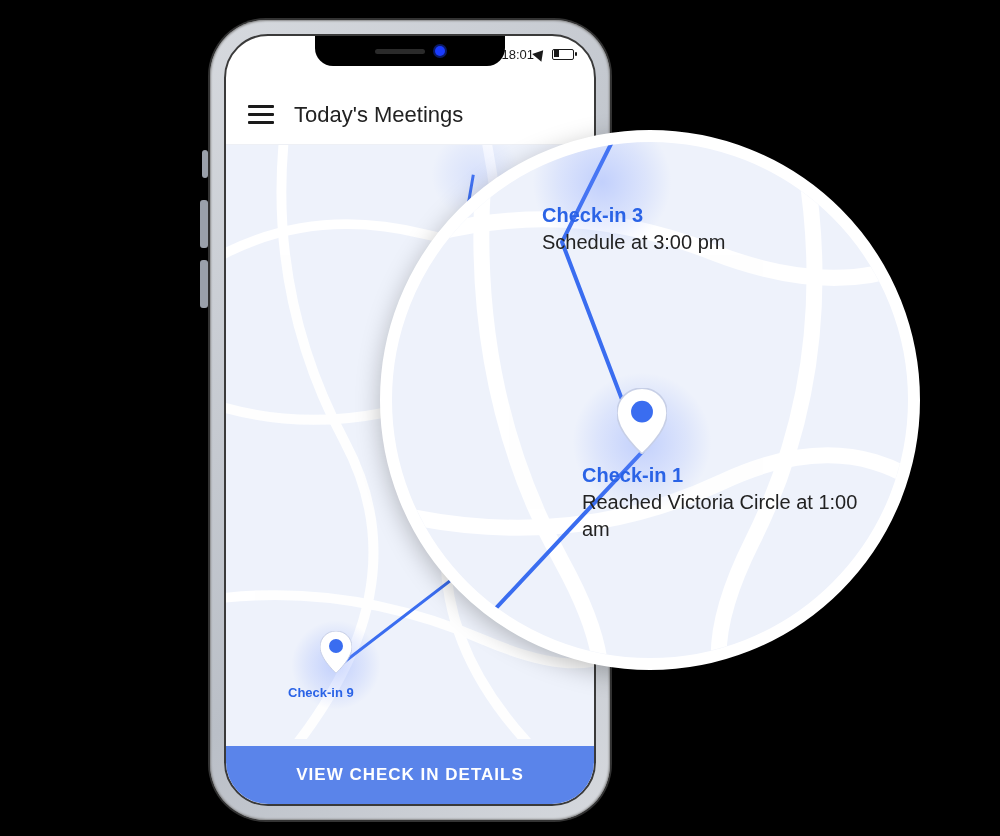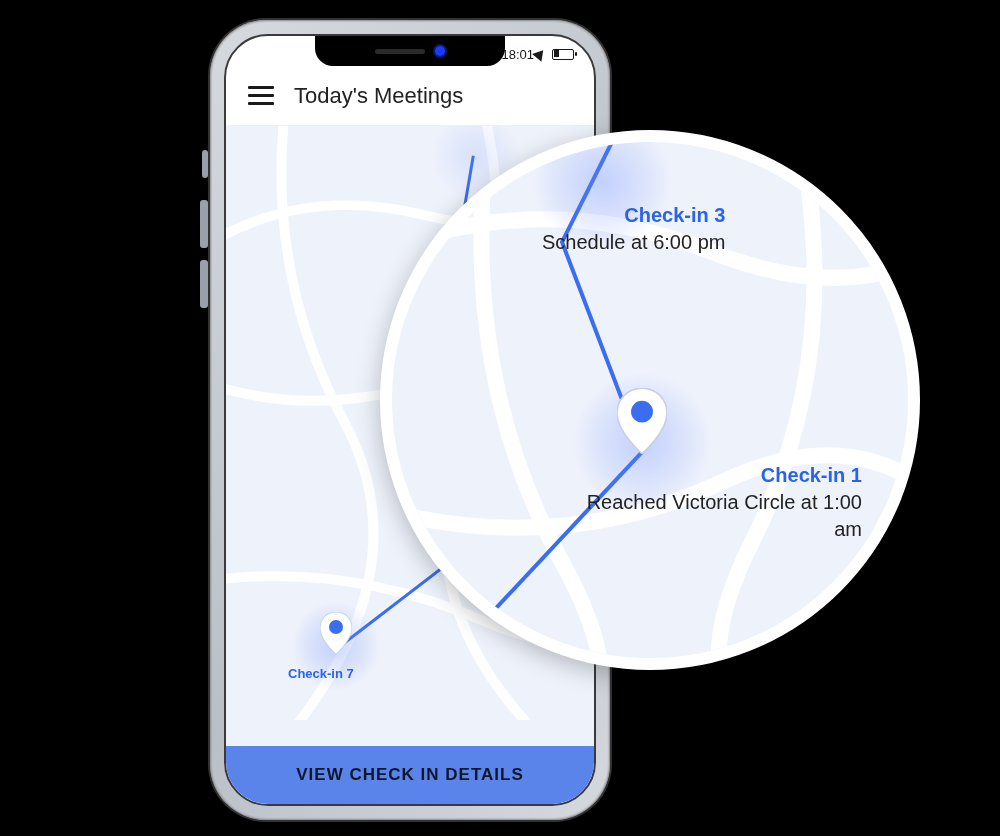--- a/index.html
+++ b/index.html
@@ -69,20 +69,21 @@
     position:relative;
   }
   .battery::after{content:"";position:absolute;right:-4px;top:2.5px;width:2px;height:4px;background:#1a1a1a;border-radius:1px;}
   .battery-fill{width:5px;height:7px;margin:.5px;background:#1a1a1a;}
 
   
   .app-header{
     height:60px; padding:0 22px;
     display:flex; align-items:center; gap:20px;
     border-bottom:1px solid #eef0f5;
+    margin-top:19px;
   }
   .hamburger { width:26px; cursor:pointer; }
   .hamburger div{ height:3px; background:#1a1a1a; margin:5px 0; border-radius:1px;}
   .app-title { font-size:22px; font-weight:500; color:#222; }
 
   
   .map {
     position:relative;
     height:calc(100% - 90px - 58px);
     background:#eef2fb;
@@ -93,29 +94,29 @@
   .pulse {
     position:absolute; width:90px; height:90px; border-radius:50%;
     background:radial-gradient(circle,#6a8cff55 0%,#6a8cff22 45%,#6a8cff00 70%);
     transform:translate(-50%,-50%);
   }
   .pin {
     position:absolute; width:32px; height:42px; transform:translate(-50%,-100%);
   }
   .pin svg{width:100%;height:100%;}
 
-  .lbl { position:absolute; font-size:13px; line-height:1.3;text-align:right; }
+  .lbl { position:absolute; font-size:13px; line-height:1.3; }
   .lbl .t { color:#2a63e6; font-weight:700; }
   .lbl .s { color:#222; }
 
   
   .cta {
     position:absolute; left:0; right:0; bottom:0;
     height:58px; background:#5a84ea;
-    color:#0f172a; font-size:17px; font-weight:700; letter-spacing:1px;
+    color:#ffffff; font-size:17px; font-weight:700; letter-spacing:1px;
     display:flex; align-items:center; justify-content:center;
     cursor:pointer;
   }
 
   
   .lens {
     position:absolute;
     left:380px; top:130px;
     width:540px; height:540px;
     border-radius:50%;
@@ -178,21 +179,21 @@
       </svg>
 
       <div class="pulse" style="left:110px;top:520px"></div>
       <div class="pin" style="left:110px;top:528px">
         <svg viewBox="0 0 32 42">
             <path d="M16 0C7 0 0 7 0 16c0 12 16 26 16 26s16-14 16-26C32 7 25 0 16 0z" fill="#fff" stroke="#c7cfe6"></path>
             <circle cx="16" cy="15" r="7" fill="#3a6df0"></circle>
           </svg>
       </div>
       <div class="lbl" style="left:62px;top:540px">
-        <div class="t">Check-in 7</div>
+        <div class="t">Check-in 9</div>
       </div>
 
       <div class="pulse" style="left:220px;top:240px;opacity:.5"></div>
 
       <div class="pulse" style="left:250px;top:30px;opacity:.5"></div>
     </div>
 
     <div class="cta">
       <span>VIEW CHECK IN DETAILS</span>
     </div>
@@ -207,21 +208,21 @@
       <path d="M-40 360 Q 160 420 330 340 T 600 420"></path>
       <path d="M100 -40 Q 60 220 170 420 T 80 620"></path>
       <path d="M400 -40 Q 460 200 360 400 T 460 620"></path>
     </g>
     <polyline points="20,556 250,310 170,100 240,-40" stroke="#3a6df0" stroke-width="4" fill="none"></polyline>
   </svg>
 
   <div class="pulse" style="left:210px;top:40px"></div>
   <div class="lbl" style="left:150px;top:60px">
     <div class="t">Check-in 3</div>
-    <div class="s">Schedule at 6:00 pm</div>
+    <div class="s">Schedule at 3:00 pm</div>
   </div>
 
   <div class="pulse" style="left:250px;top:300px"></div>
   <div class="pin" style="left:250px;top:312px">
     <svg viewBox="0 0 32 42">
         <path d="M16 0C7 0 0 7 0 16c0 12 16 26 16 26s16-14 16-26C32 7 25 0 16 0z" fill="#fff" stroke="#c7cfe6" stroke-width="1"></path>
         <circle cx="16" cy="15" r="7" fill="#3a6df0"></circle>
       </svg>
   </div>
   <div class="lbl" style="left:190px;top:320px">

